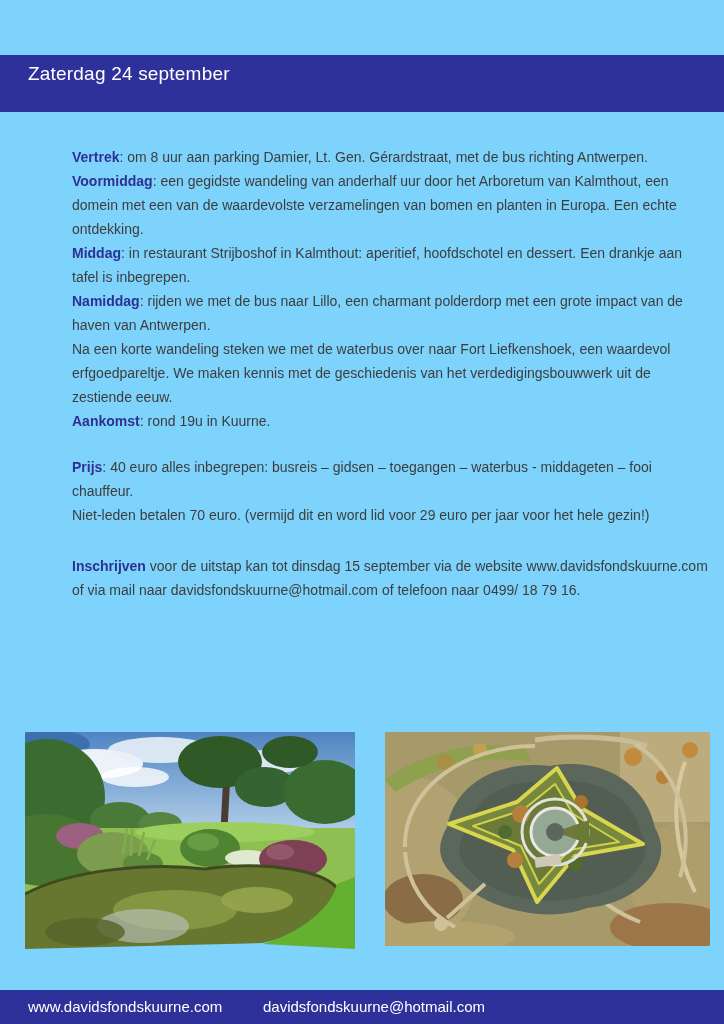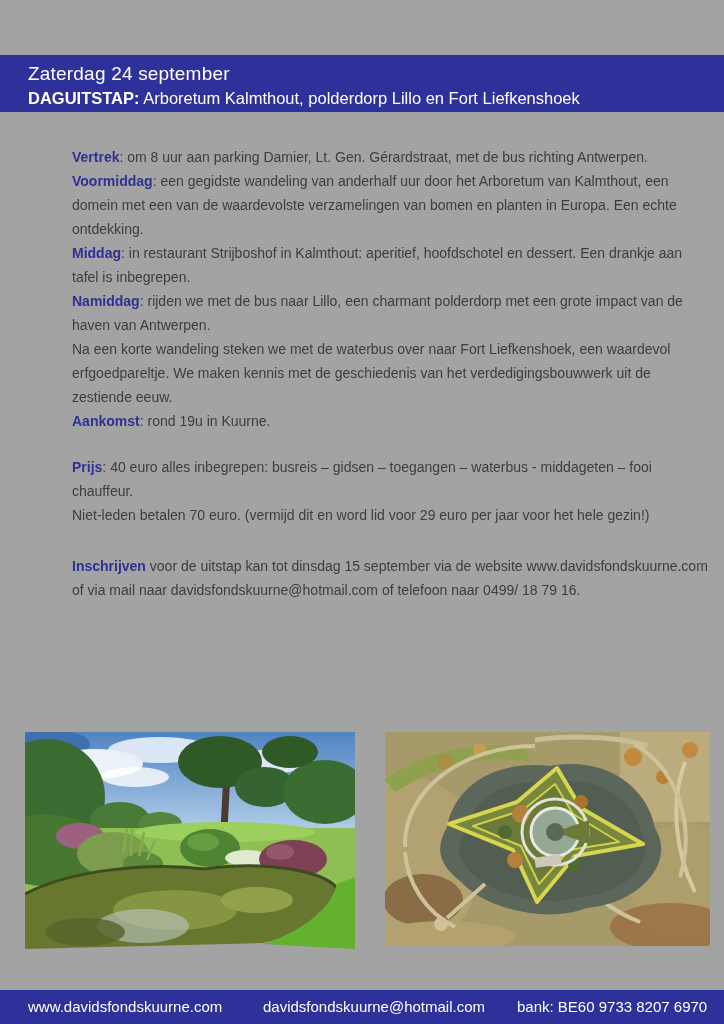--- a/index.html
+++ b/index.html
@@ -1,16 +1,16 @@
 <!DOCTYPE html>
 <html><head>
 <meta charset="utf-8">
 <style>
   html,body{margin:0;padding:0;background:#ffffff;}
-  .page{position:relative;width:724px;height:1024px;background:#a3a3a3;overflow:hidden;
+  .page{position:relative;width:724px;height:1024px;background:#7dd3fc;overflow:hidden;
         font-family:"Liberation Sans", sans-serif;}
   .band{position:absolute;left:0;width:724px;background:#2f319b;color:#ffffff;}
   .band.header-band{top:55px;height:57px;box-sizing:border-box;padding:6px 18px 0 28px;}
   .h-line1{font-size:19px;line-height:25px;font-weight:400;letter-spacing:.2px;}
   .h-line2{font-size:16.5px;line-height:24px;font-weight:400;}
   .h-line2 .strong{font-weight:700;}
   .content{position:absolute;left:72px;top:145px;width:638px;color:#3d3d3d;
            font-size:14px;line-height:24px;}
   .content p{margin:0;}
   .lbl{color:#2e3193;font-weight:700;}
@@ -24,21 +24,20 @@
   .f-mail{left:263px;text-align:center;}
   .f-bank{left:517px;}
 </style>
 </head>
 <body>
 
 <div class="page">
 
   <div class="band header-band">
     <div class="h-line1">Zaterdag 24 september</div>
-    <div class="h-line2"><span class="strong">DAGUITSTAP:</span><span> Arboretum Kalmthout, polderdorp Lillo en Fort Liefkenshoek</span></div>
   </div>
 
   <div class="content">
 
     <div class="block-program">
       <p><span class="lbl">Vertrek</span><span>: om 8 uur aan parking Damier, Lt. Gen. Gérardstraat, met de bus richting Antwerpen.</span></p>
       <p><span class="lbl">Voormiddag</span><span>: een gegidste wandeling van anderhalf uur door het Arboretum van Kalmthout, een domein met een van de waardevolste verzamelingen van bomen en planten in Europa. Een echte ontdekking.</span></p>
       <p><span class="lbl">Middag</span><span>: in restaurant Strijboshof in Kalmthout: aperitief, hoofdschotel en dessert. Een drankje aan tafel is inbegrepen.</span></p>
       <p><span class="lbl">Namiddag</span><span>: rijden we met de bus naar Lillo, een charmant polderdorp met een grote impact van de haven van Antwerpen.</span></p>
       <p><span>Na een korte wandeling steken we met de waterbus over naar Fort Liefkenshoek, een waardevol erfgoedpareltje. We maken kennis met de geschiedenis van het verdedigingsbouwwerk uit de zestiende eeuw.</span></p>
@@ -145,16 +144,15 @@
       </g>
       <path d="M100,152 L62,186" stroke="#cfc29a" stroke-width="4"></path>
       <circle cx="56" cy="192" r="7" fill="#cfc29a"></circle>
     </svg>
 
   </div>
 
   <div class="band footer-band">
     <span class="footer-item f-web">www.davidsfondskuurne.com</span>
     <span class="footer-item f-mail">davidsfondskuurne@hotmail.com</span>
-    <span class="footer-item f-bank">bank: BE60 9733 8207 6970</span>
   </div>
 
 </div>
 
 </body></html>

